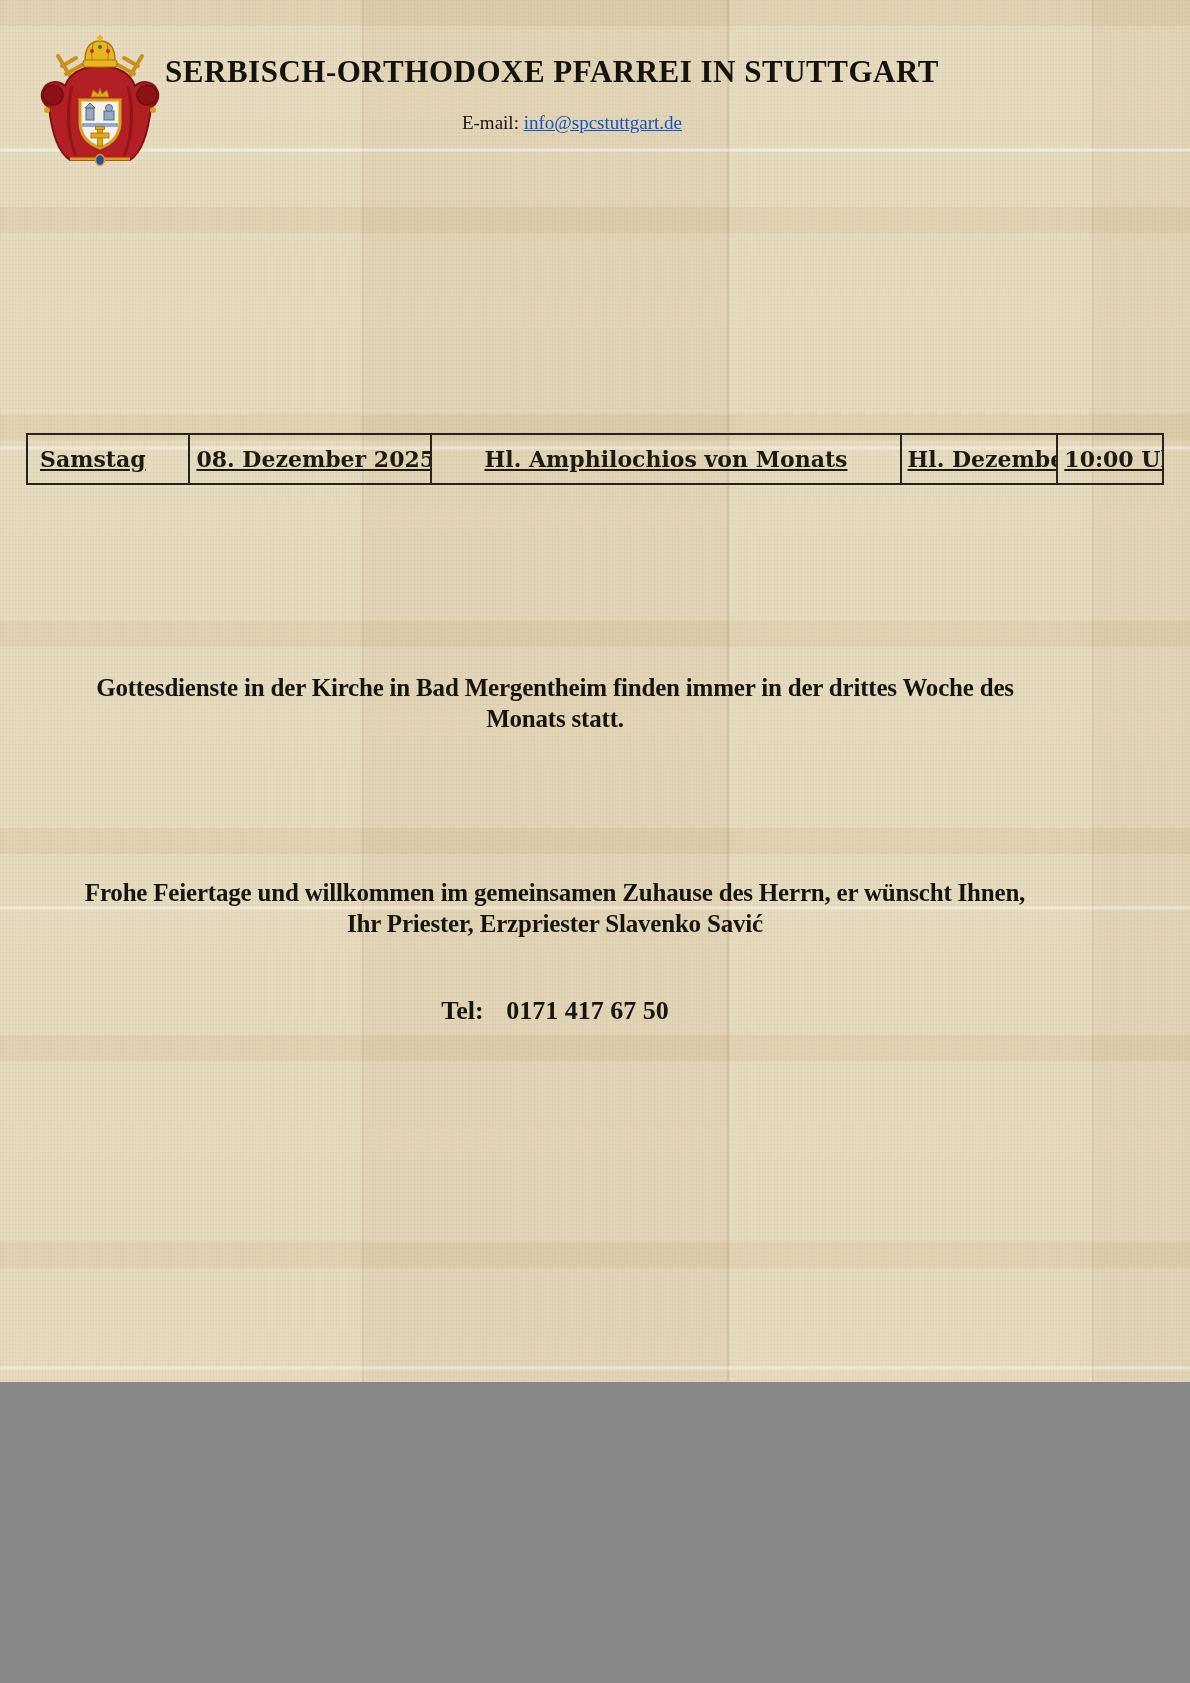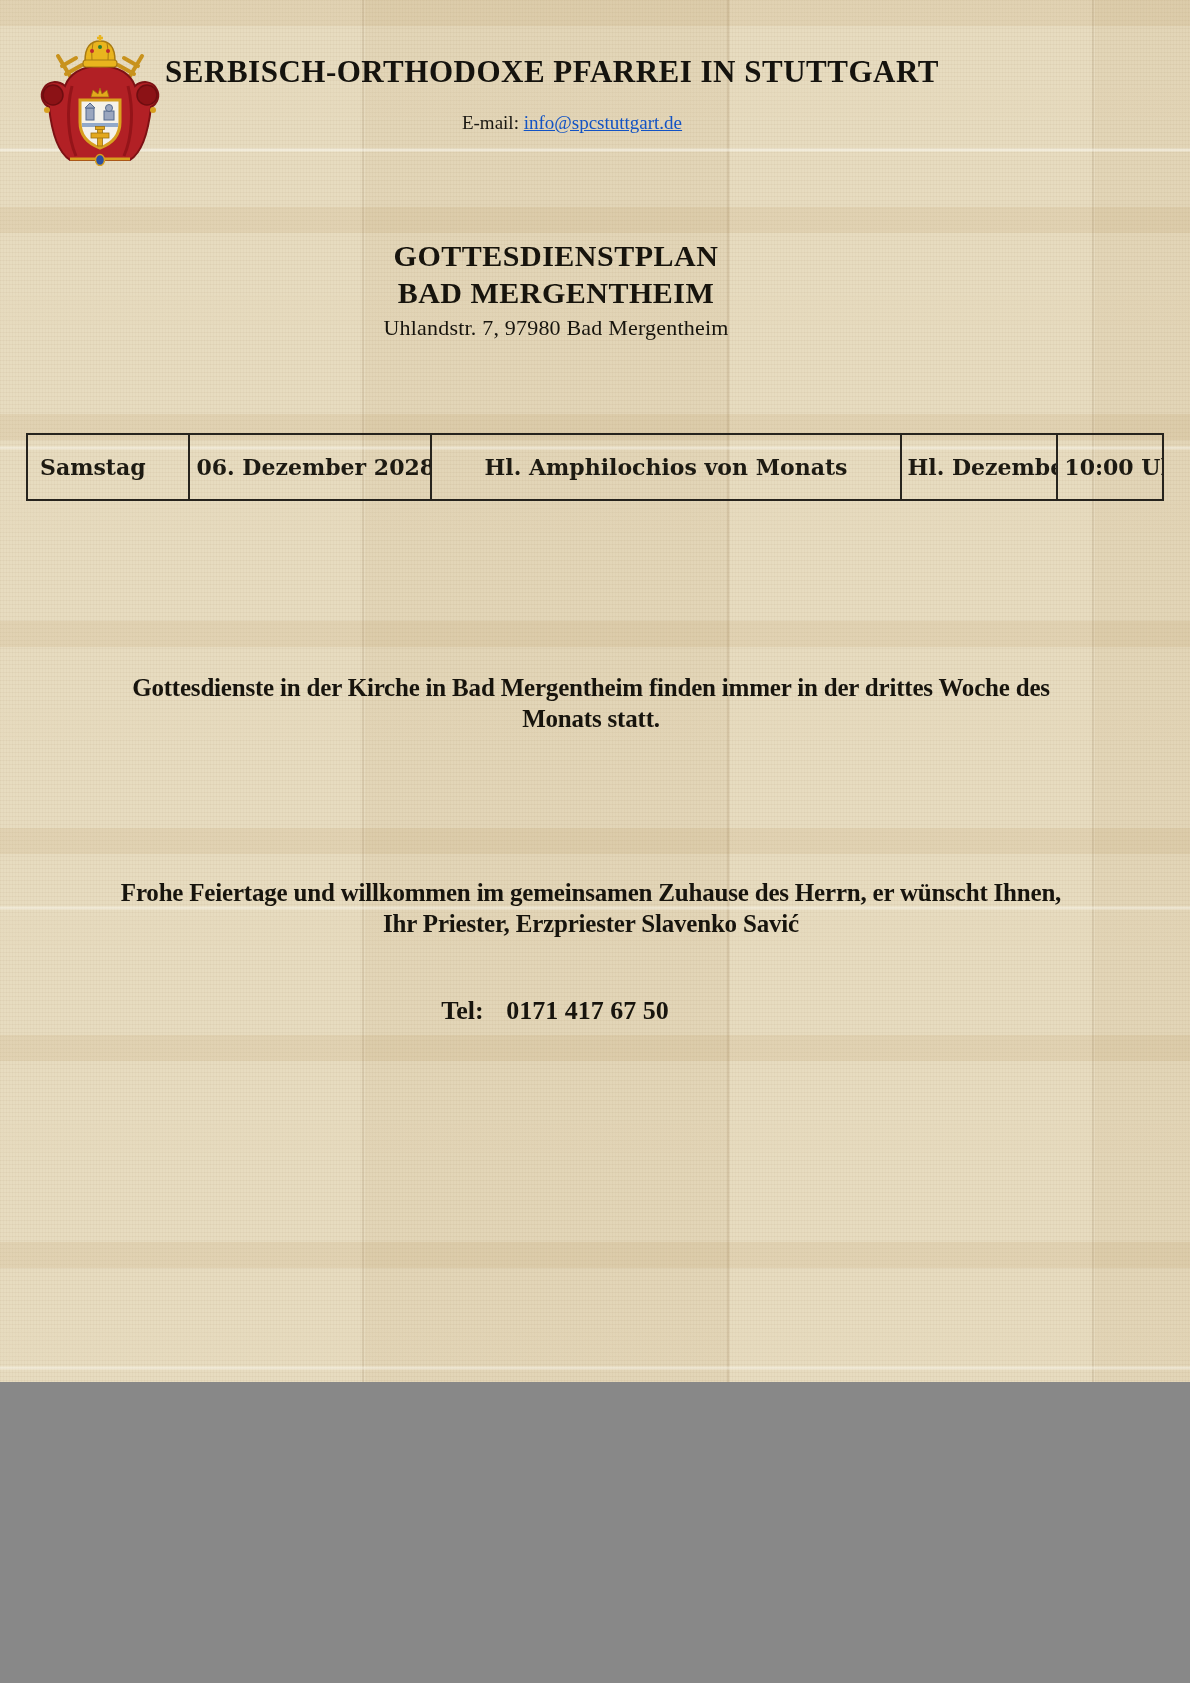--- a/index.html
+++ b/index.html
@@ -29,25 +29,25 @@
   .doc-title {
     top:237px; width:1112px; text-align:center;
     font-weight:700; font-size:30px; line-height:37px; letter-spacing:0.5px;
   }
   .doc-subaddress { font-weight:400; font-size:22px; line-height:30px; letter-spacing:0.2px; margin-top:2px; }
   table.schedule {
     position:absolute; top:433px; left:26px; width:1138px;
     border-collapse:collapse; table-layout:fixed;
     font-family:"DejaVu Serif", serif; font-weight:700; font-size:22px; color:#1d1a12;
   }
-  table.schedule td { border:2px solid #26231d; height:38px; padding:13px 6px; text-align:center; overflow:hidden; white-space:nowrap; }
+  table.schedule td { border:2px solid #26231d; height:38px; padding:5px 6px; text-align:center; overflow:hidden; white-space:nowrap;text-decoration:underline; }
   table.schedule td.cell-day { text-align:left; padding-left:12px; }
   .note {
     text-align:center; font-weight:700; font-size:25px; line-height:31px;
-    letter-spacing:-0.2px; width:1110px; padding:0 66px; box-sizing:border-box; color:#17140d;margin-left:36px;
+    letter-spacing:-0.2px; width:1110px; padding:0 66px; box-sizing:border-box; color:#17140d;
   }
   .note-1 { top:672px; }
   .note-2 { top:877px; }
   .tel-line { top:996px; width:1110px; text-align:center; font-weight:700; font-size:26px; color:#17140d; }
   .tel-number { margin-left:16px;text-align:center; }
 </style>
 </head>
 <body>
 
 <div class="page">
@@ -104,38 +104,33 @@
       <ellipse cx="62" cy="126" rx="4.5" ry="5.5" fill="#2b4fa0" stroke="#d8a01f" stroke-width="1.5"></ellipse>
     </svg>
   </div>
 
   <div class="abs org-name">SERBISCH-ORTHODOXE PFARREI IN STUTTGART</div>
   <div class="abs email-line">
     <span>E-mail:</span>
     <a class="email-link">info@spcstuttgart.de</a>
   </div>
 
-  <div class="abs doc-title">
-    <div>GOTTESDIENSTPLAN</div>
-    <div>BAD MERGENTHEIM</div>
-    <div class="doc-subaddress">Uhlandstr. 7, 97980 Bad Mergentheim</div>
-  </div>
 
   <table class="schedule">
     <colgroup>
       <col style="width:14.3%">
       <col style="width:21.3%">
       <col style="width:41.3%">
       <col style="width:13.8%">
       <col style="width:9.3%">
     </colgroup>
     <tbody>
       <tr>
         <td class="cell-day">Samstag</td>
-        <td>06. Dezember 2028</td>
+        <td>08. Dezember 2025</td>
         <td>Hl. Amphilochios von Monats</td>
         <td>Hl. Dezember</td>
         <td>10:00 Uhr</td>
       </tr>
     </tbody>
   </table>
 
   <div class="abs note note-1">Gottesdienste in der Kirche in Bad Mergentheim finden immer in der drittes Woche des Monats statt.</div>
   <div class="abs note note-2">Frohe Feiertage und willkommen im gemeinsamen Zuhause des Herrn, er wünscht Ihnen, Ihr Priester, Erzpriester Slavenko Savić</div>
 

